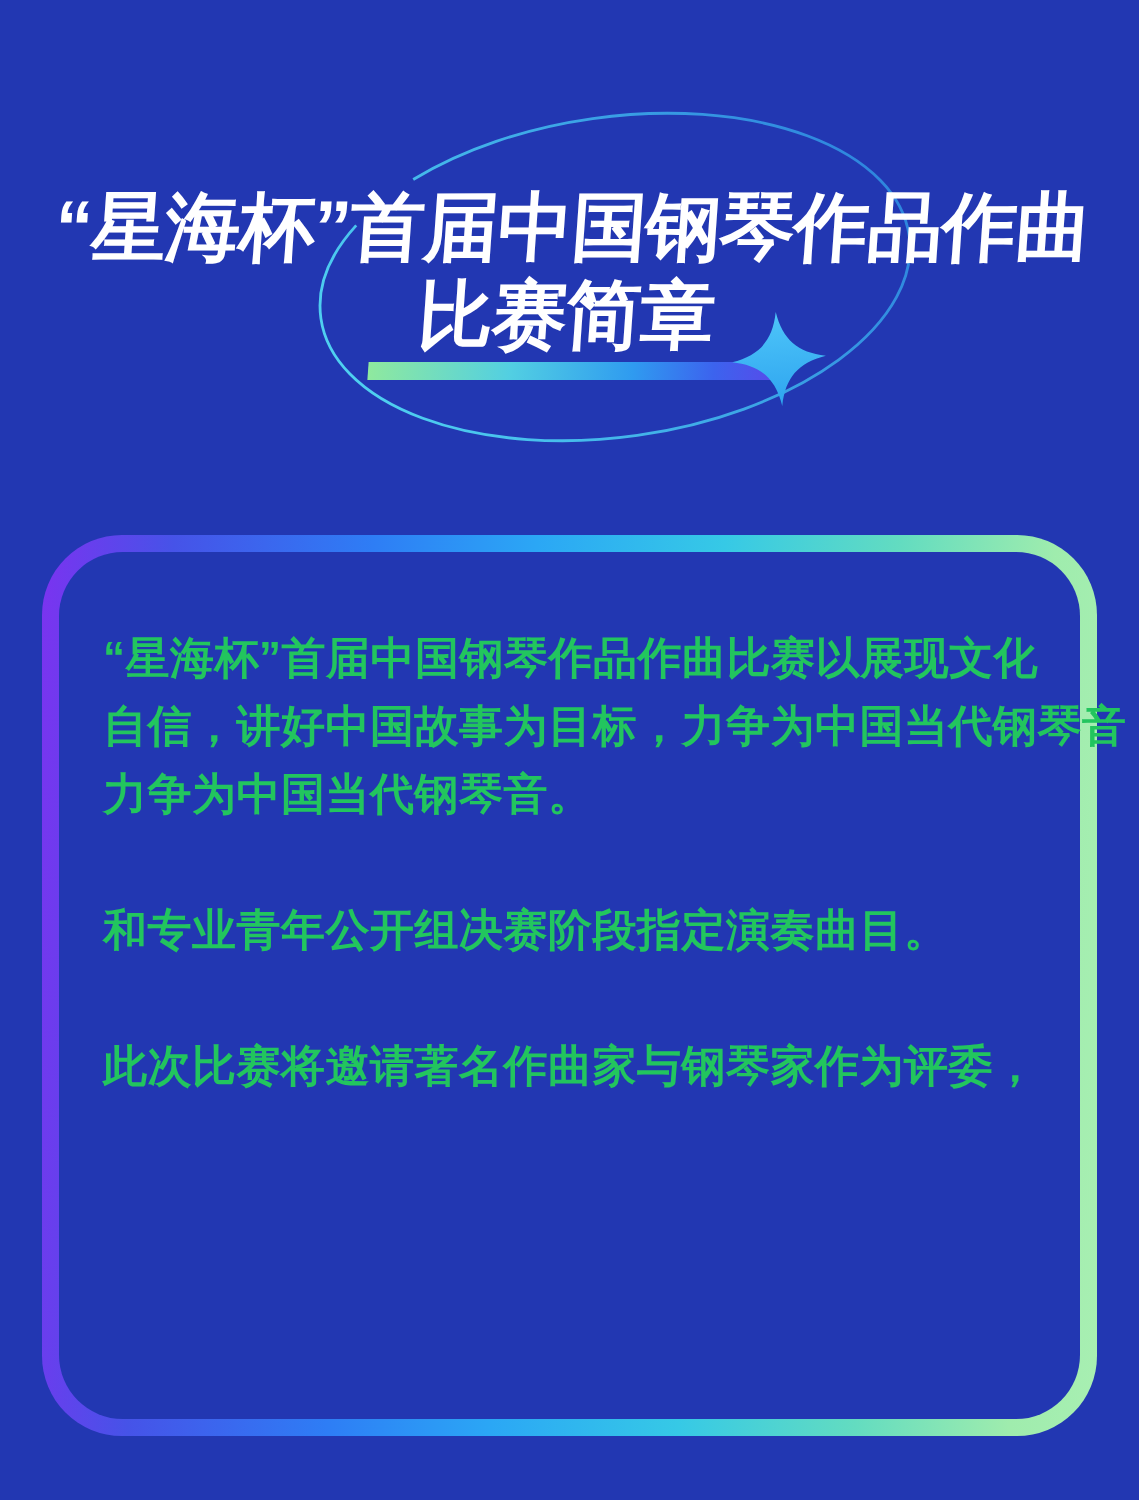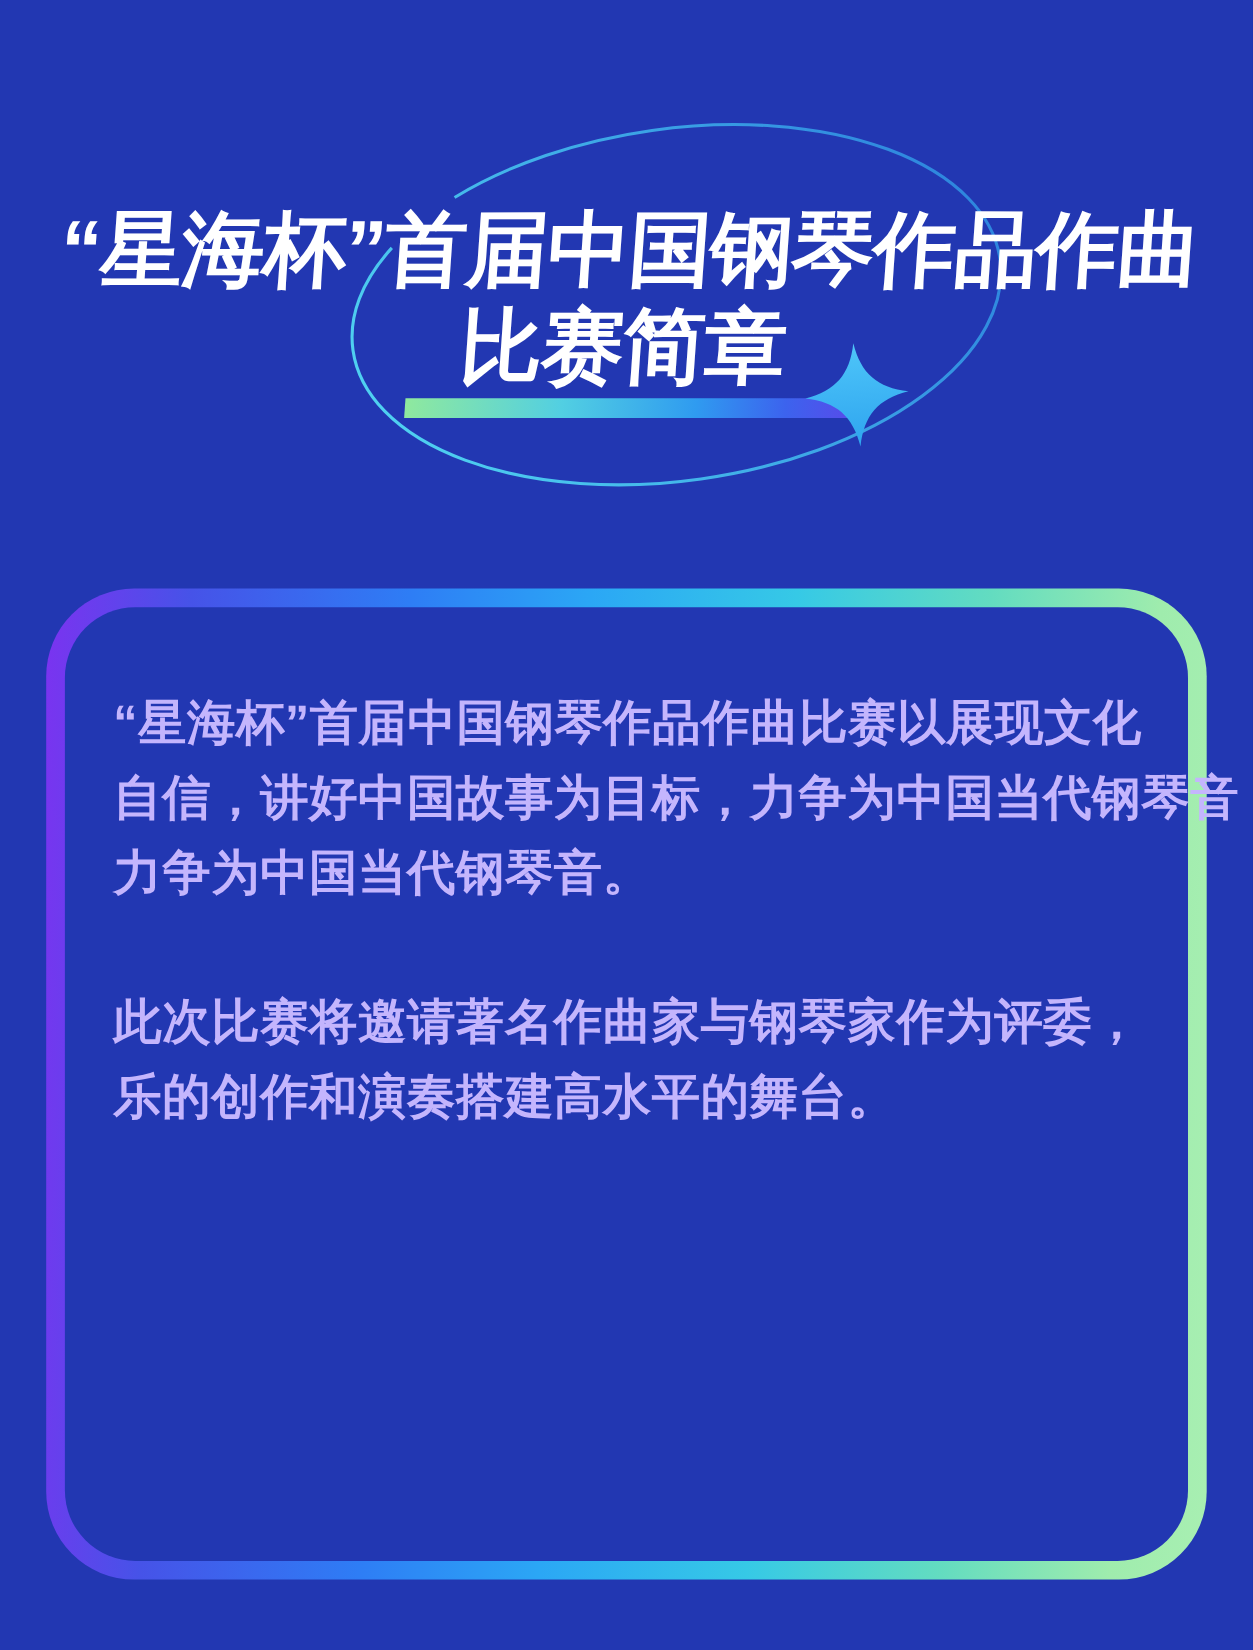--- a/index.html
+++ b/index.html
@@ -55,21 +55,21 @@
   }
   .card-inner{
     box-sizing:border-box;
     width:100%;height:100%;
     border-radius:64px;
     background:#2237b2;
     padding:72px 42px 0 44px;
   }
   .card-inner p{
     margin:0 0 68px 0;
-    color:#c4b5fd;
+    color:#22c55e;
     font-size:44px;
     line-height:68px;
     font-weight:700;
     letter-spacing:0.5px;
   }
   .card-inner p:last-child{margin-bottom:0;}
   .card-inner .line{display:block;white-space:nowrap;}
 </style>
 </head>
 <body>
@@ -106,23 +106,23 @@
   <div class="card">
     <div class="card-inner">
 
       <p>
         <span class="line">“星海杯”首届中国钢琴作品作曲比赛以展现文化</span>
         <span class="line">自信，讲好中国故事为目标，力争为中国当代钢琴音</span>
         <span class="line">力争为中国当代钢琴音。</span>
       </p>
 
       <p>
+        <span class="line">和专业青年公开组决赛阶段指定演奏曲目。</span>
       </p>
 
       <p>
         <span class="line">此次比赛将邀请著名作曲家与钢琴家作为评委，</span>
-        <span class="line">乐的创作和演奏搭建高水平的舞台。</span>
       </p>
 
     </div>
   </div>
 
 </div>
 
 </body></html>

